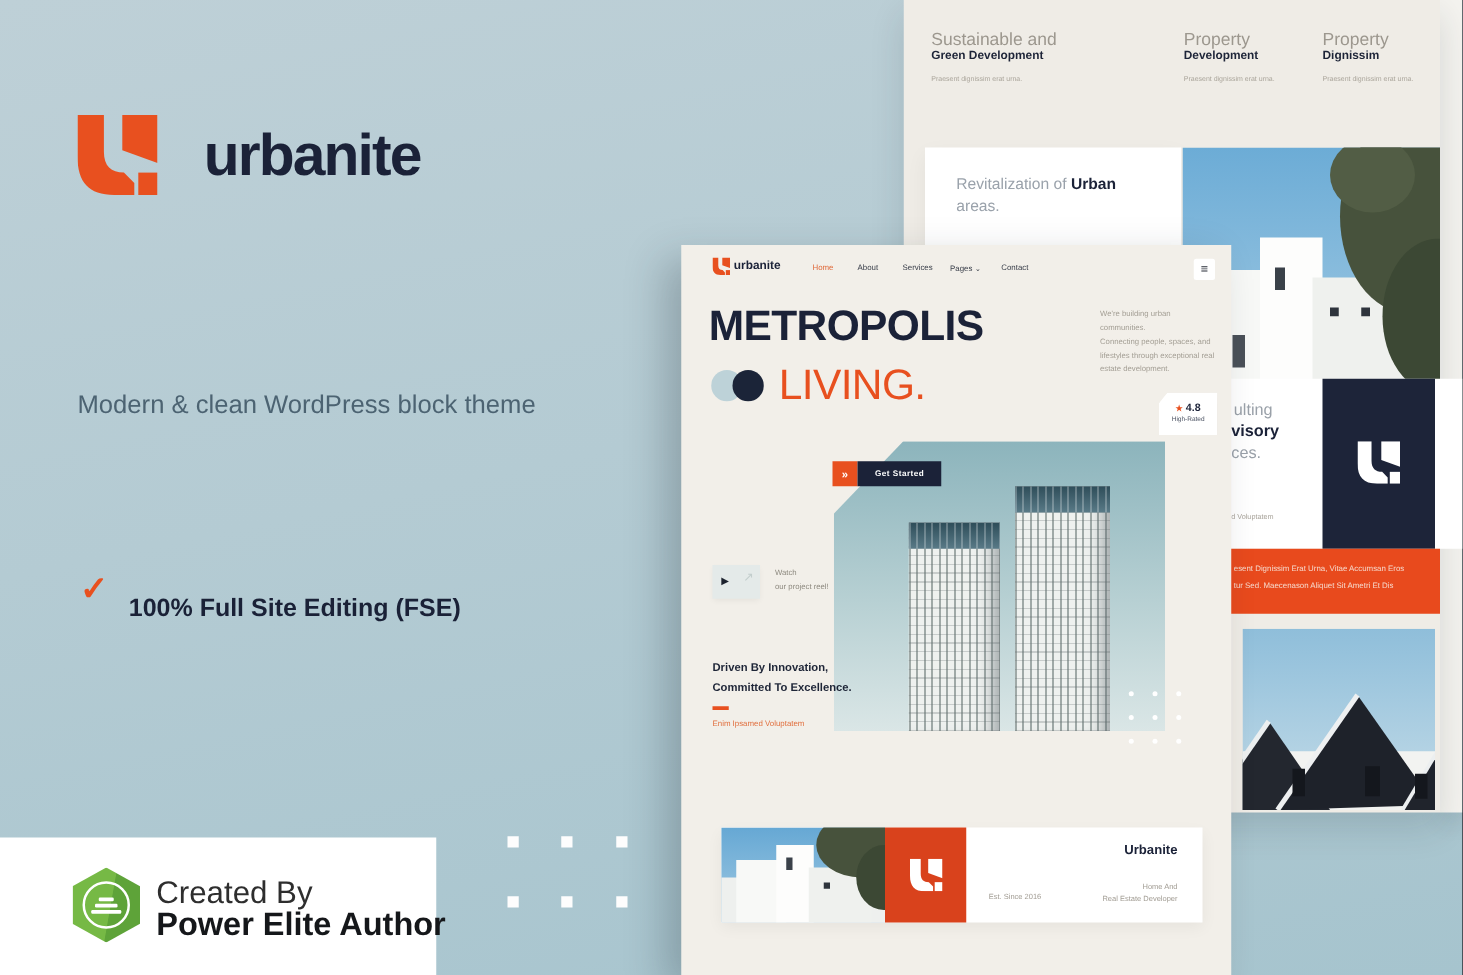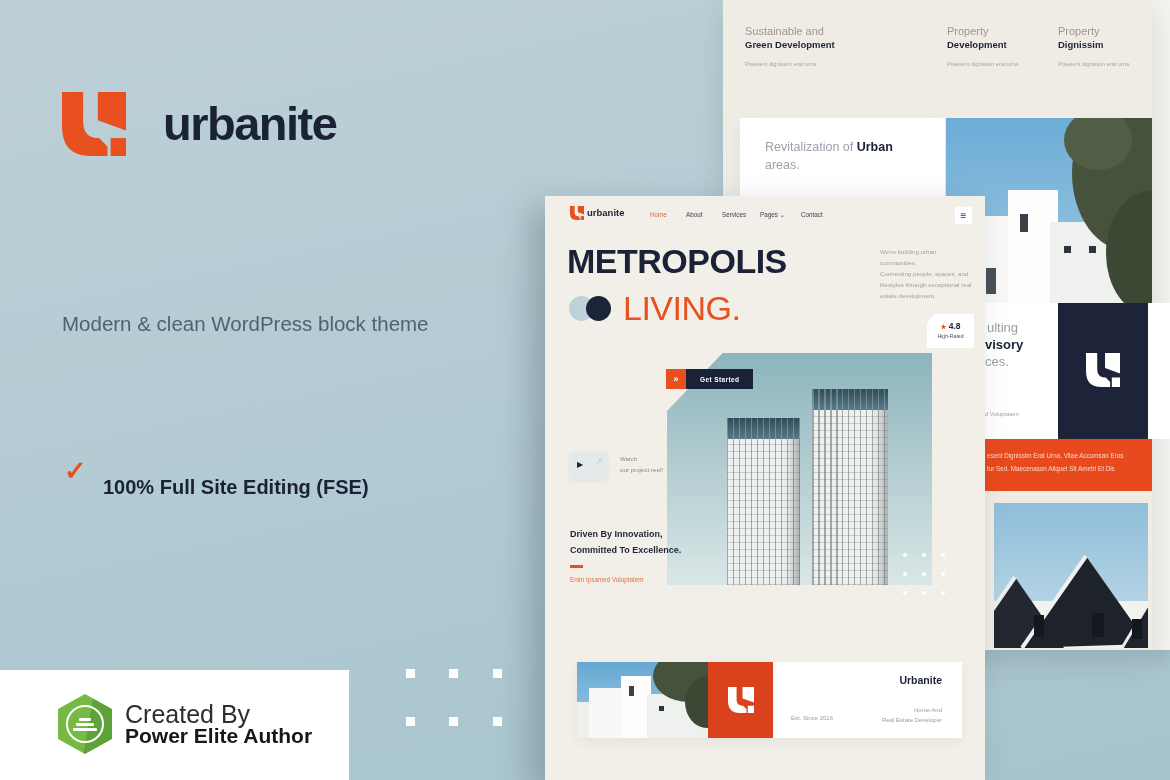--- a/index.html
+++ b/index.html
@@ -22,27 +22,27 @@
   .lp-badge{left:0;top:670px;width:349px;height:110px;background:#ffffff;}
   .hexagon{left:58px;top:694px;width:54px;height:60px;
     background:linear-gradient(100deg,#76b945 55%,#5ea339 56%);
     clip-path:polygon(50% 0,100% 25%,100% 75%,50% 100%,0 75%,0 25%);}
   .hexagon .ring{position:absolute;left:8px;top:11px;width:34px;height:34px;border:2px solid #fff;border-radius:50%;}
   .hexagon .bar{position:absolute;background:#fff;height:3px;border-radius:1px;}
   .hexagon .b1{left:21px;top:24px;width:12px;}
   .hexagon .b2{left:18px;top:29px;width:18px;}
   .hexagon .b3{left:15px;top:34px;width:24px;}
   .lp-createdby{left:125px;top:700px;font-size:25px;color:#2e2e2e;}
-  .lp-author{left:125px;top:724px;font-size:21px;font-weight:700;color:#15171a;}
+  .lp-author{left:125px;top:724px;font-size:26px;font-weight:700;color:#15171a;}
 
   
   .sheet-strip{left:1152px;top:0;width:18px;height:650px;background:#f4f3ef;box-shadow:0 8px 18px rgba(30,42,52,.12);}
   .back-page{left:723px;top:0;width:429px;height:650px;background:#efece6;box-shadow:0 12px 26px rgba(30,42,52,.14);}
   .bp-feat{top:24px;}
-  .bp-feat .t1{font-size:11px;color:#9c978e;line-height:14px;}
+  .bp-feat .t1{font-size:14px;color:#9c978e;line-height:14px;}
   .bp-feat .t2{font-size:9.5px;font-weight:700;color:#1d2438;line-height:14px;}
   .bp-feat .d{font-size:5.6px;color:#aba69c;margin-top:9px;}
   .bp-card{left:17px;top:118px;width:205px;height:80px;background:#ffffff;box-shadow:0 6px 16px rgba(0,0,0,.05);}
   .bp-card .txt{position:absolute;left:25px;top:20px;font-size:12.5px;line-height:18px;color:#9aa2ab;}
   .bp-card .txt b{color:#1b2238;}
   .bp-photo{left:223px;top:118px;width:206px;height:212px;}
   .bp-band{left:127px;top:303px;width:335px;height:136px;background:#ffffff;}
   .bp-cut1{left:264px;top:320px;font-size:13px;color:#9aa1a9;}
   .bp-cut2{left:262px;top:337px;font-size:13px;font-weight:700;color:#1b2238;}
   .bp-cut3{left:262px;top:354px;font-size:13px;color:#9aa1a9;text-align:center;}

